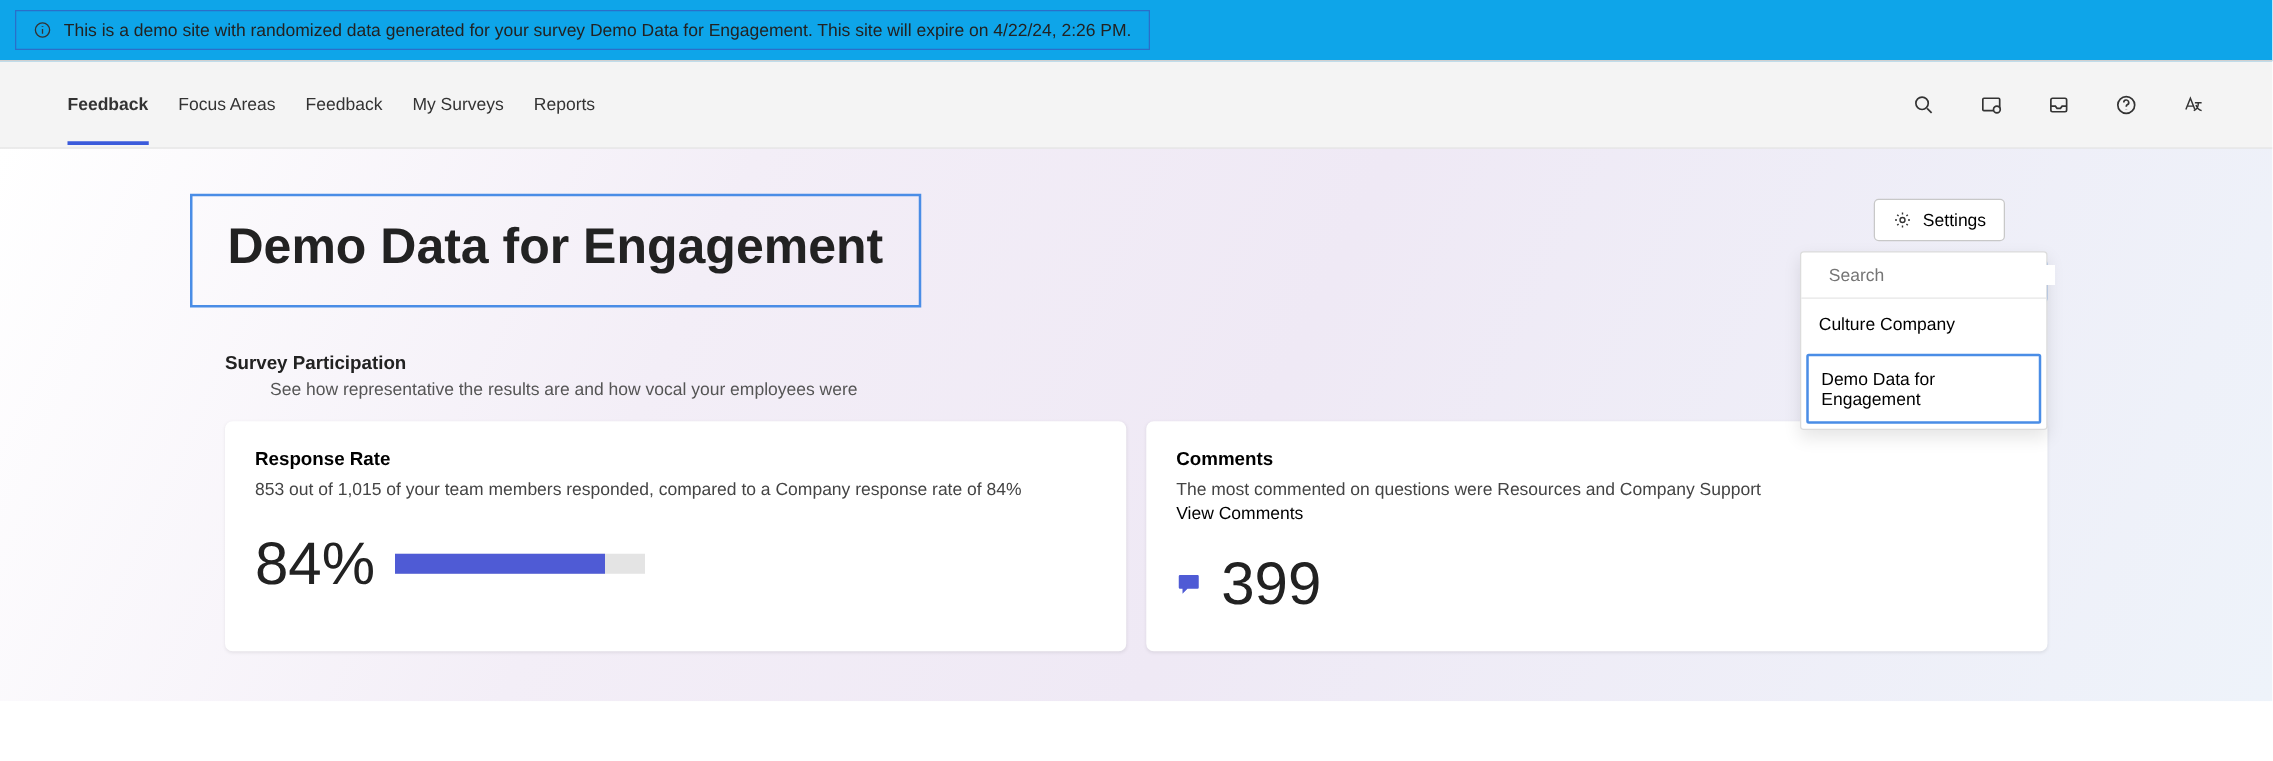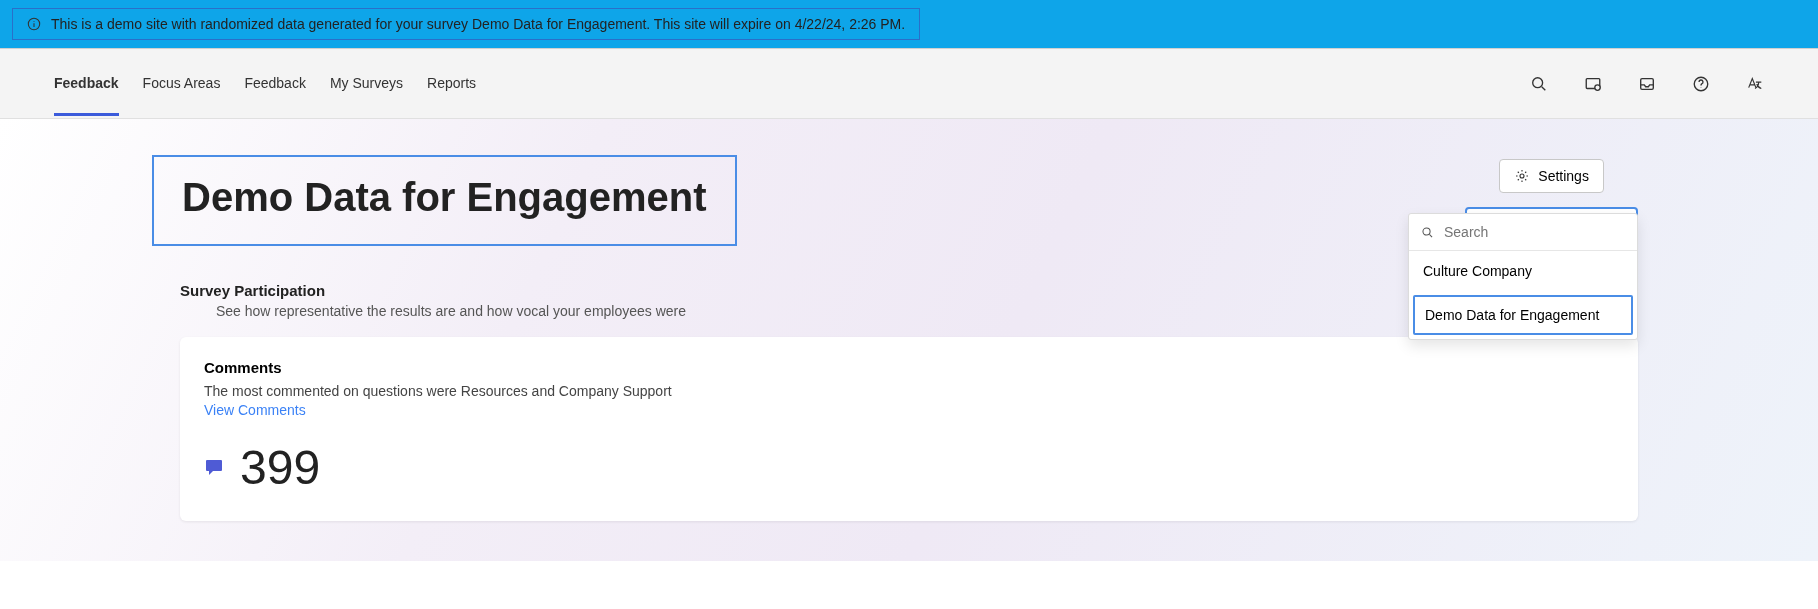--- a/index.html
+++ b/index.html
@@ -74,23 +74,23 @@
   display: flex;
   align-items: center;
   gap: 8px;
   cursor: pointer;
 }
 .switch-btn { border: 2px solid #4a8de6; }
 .chev { width: 10px; height: 10px; }
 
 .dropdown {
   position: absolute;
-  top: 54px;
+  top: 42px;
   right: 0;
-  width: 230px;
+  width: 198px;
   background: #fff;
   border: 1px solid #dcdcdc;
   box-shadow: 0 6px 14px rgba(0,0,0,0.10);
   border-radius: 3px;
   z-index: 10;
 }
 .dd-search {
   border-bottom: 1px solid #e6e6e6;
   display: flex;
   align-items: center;
@@ -122,21 +122,21 @@
 .cards { display: flex; gap: 16px; margin-top: 18px; }
 .card {
   background: #fff;
   border-radius: 6px;
   box-shadow: 0 1px 3px rgba(0,0,0,0.08);
   flex: 1;
   padding: 22px 24px 26px;
 }
 .card-title { font-size: 15px; font-weight: 600; margin-bottom: 6px; }
 .card-desc { font-size: 14px; color: #444; line-height: 1.4; }
-.card-link { font-size: 14px; color: #3b82f6; cursor: pointer; }
+.card-link { font-size: 14px; color: #000000; cursor: pointer; }
 .metric-row { display: flex; align-items: center; gap: 16px; margin-top: 22px; }
 .metric-big { font-size: 48px; font-weight: 400; color: #222; }
 .progress {
   width: 200px;
   height: 16px;
   background: #e4e4e4;
   position: relative;
 }
 .progress-fill {
   height: 100%;
@@ -230,20 +230,30 @@
         <div class="dd-item selected">Demo Data for Engagement</div>
       </div>
     </div>
   </div>
 
   <div class="section">
     <div class="section-title">Survey Participation</div>
     <div class="section-sub">See how representative the results are and how vocal your employees were</div>
 
     <div class="cards">
+      <div class="card">
+        <div class="card-title">Response Rate</div>
+        <div class="card-desc">853 out of 1,015 of your team members responded, compared to a Company response rate of 84%</div>
+        <div class="metric-row">
+          <div class="metric-big">84%</div>
+          <div class="progress">
+            <div class="progress-fill" style="width: 84%;"></div>
+          </div>
+        </div>
+      </div>
 
       <div class="card">
         <div class="card-title">Comments</div>
         <div class="card-desc">The most commented on questions were Resources and Company Support</div>
         <div class="card-link">View Comments</div>
         <div class="metric-row">
           <svg class="comment-icon" viewBox="0 0 20 20" fill="#4f5bd5">
               <path d="M3 3 h14 a1 1 0 0 1 1 1 v9 a1 1 0 0 1 -1 1 h-8 l-4 4 v-4 h-2 a1 1 0 0 1 -1 -1 v-9 a1 1 0 0 1 1 -1 z"></path>
             </svg>
           <div class="metric-big">399</div>

